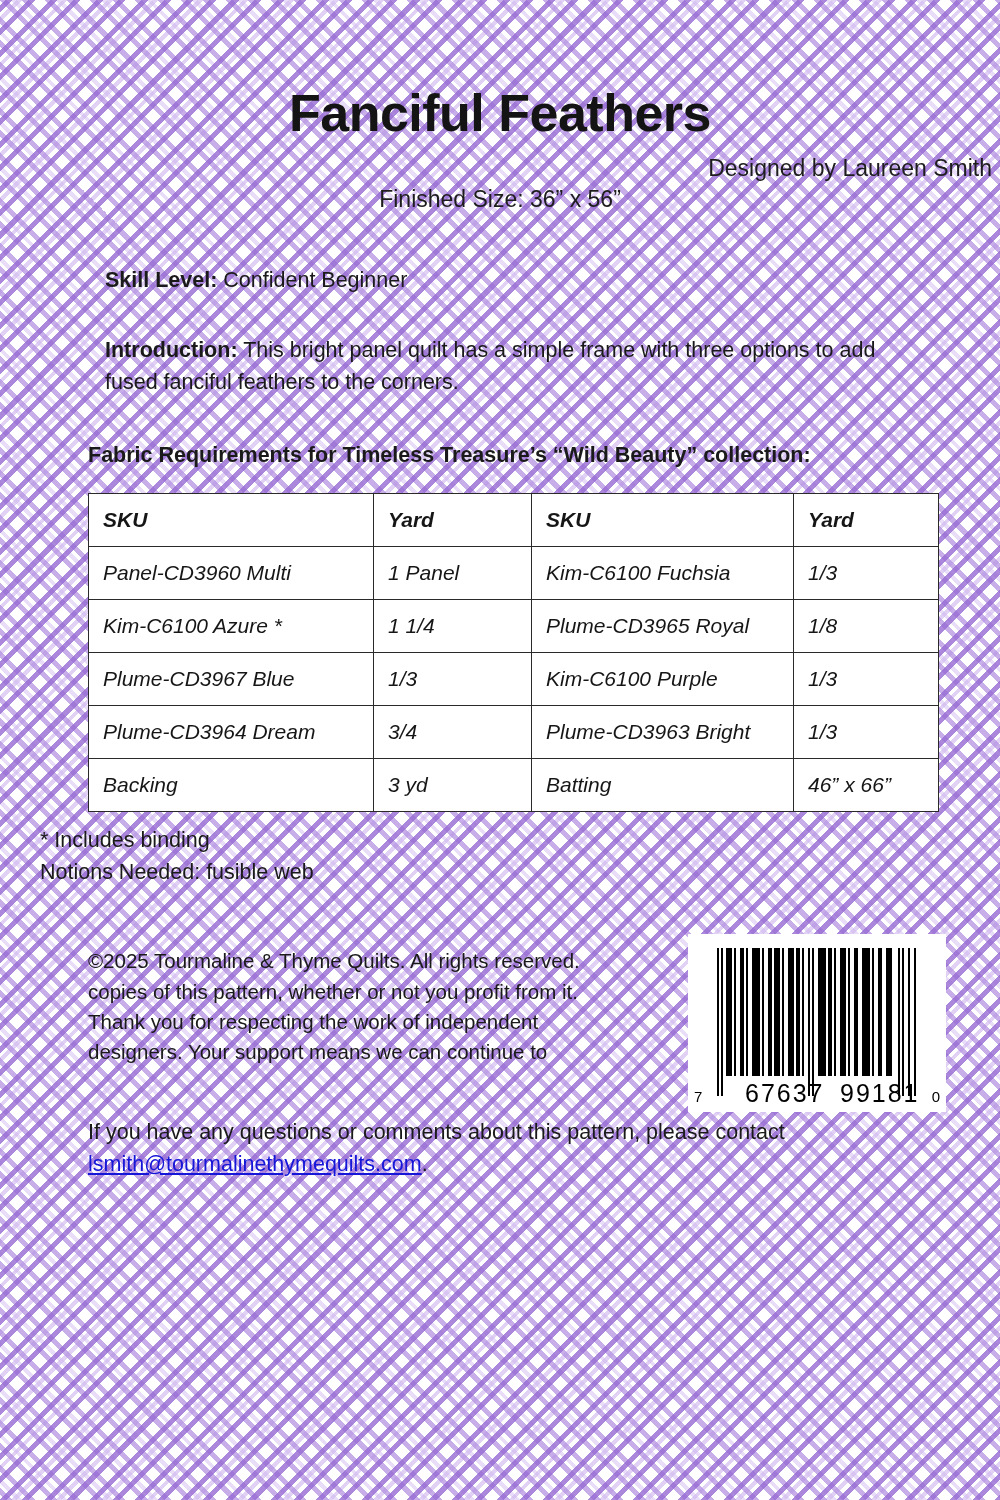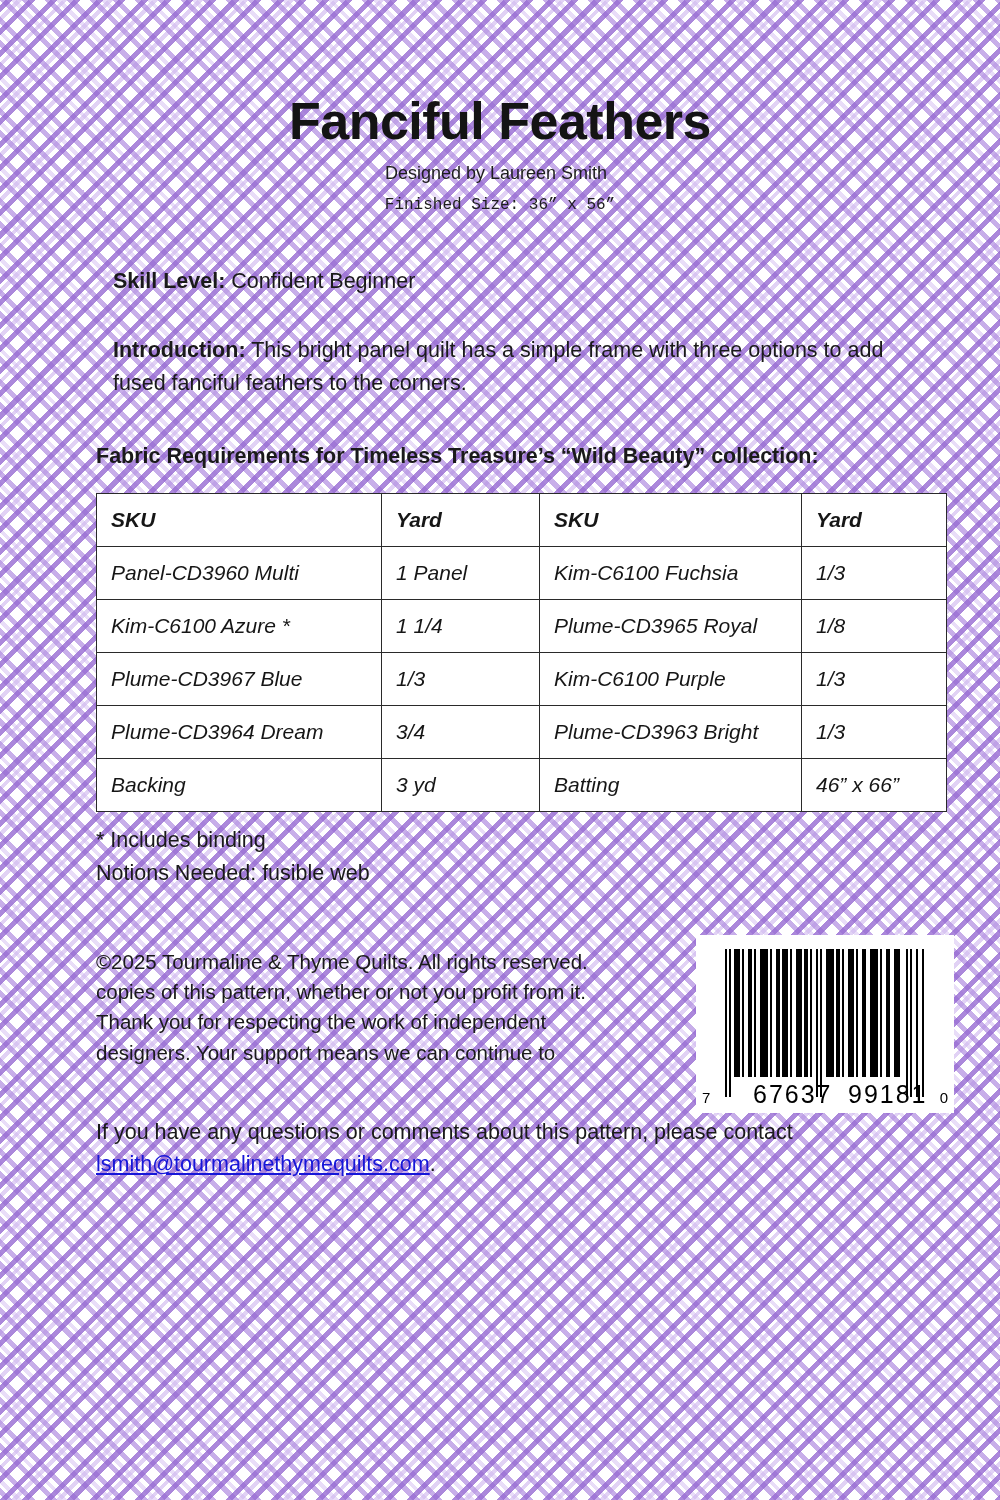--- a/index.html
+++ b/index.html
@@ -46,48 +46,48 @@
          rgba(255,255,255,0.00) 0px, rgba(255,255,255,0.00) 3px,
          rgba(255,255,255,0.45) 3px, rgba(255,255,255,0.45) 4px),
       repeating-linear-gradient(90deg,
          rgba(255,255,255,0.00) 0px, rgba(255,255,255,0.00) 3px,
          rgba(255,255,255,0.45) 3px, rgba(255,255,255,0.45) 4px);
   }
 
   
   .content {
     position: relative;
-    padding: 8px;
+    padding: 0;
   }
 
   
   .title-block {
     text-align: center;
     padding-top: 86px;
   }
   .main-title {
     font-size: 52px;
     font-weight: bold;
     letter-spacing: -0.5px;
     line-height: 1.05;
     margin: 0;
     color: #141414;
   }
   .subtitle {
-    font-size: 18px;
+    font-size: 23px;
     line-height: 1.38;
     margin: 12px 8px 0 0;
     color: #1d1d1d;
+    text-align: right;
   }
   .subtitle2 {
-    font-size: 16px;
+    font-size: 23px;
     line-height: 1.38;
-    margin: 9px;
+    margin: 0;
     color: #1d1d1d;
-    font-family: Liberation Mono, monospace;
   }
 
   
   .body-area {
     margin: 0 0 0 88px;
     width: 850px;
   }
   .para {
     font-size: 21.5px;
     line-height: 1.52;
@@ -132,21 +132,21 @@
     white-space: nowrap;
   }
   table.fabric th { font-weight: bold; }
   table.fabric col.c1 { width: 285px; }
   table.fabric col.c2 { width: 158px; }
   table.fabric col.c3 { width: 262px; }
   table.fabric col.c4 { width: 145px; }
 
   
   .notes {
-    margin: 12px 0 0 88px;
+    margin: 12px 0 0 40px;
     width: 850px;
   }
   .note-line {
     font-size: 21.5px;
     line-height: 1.5;
     margin: 0;
     color: #1a1a1a;
   }
 
   

